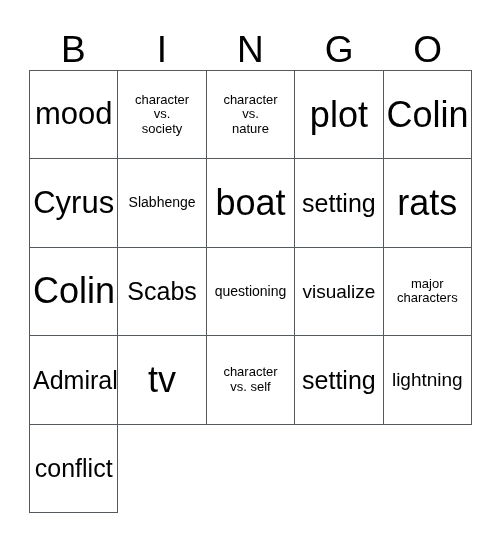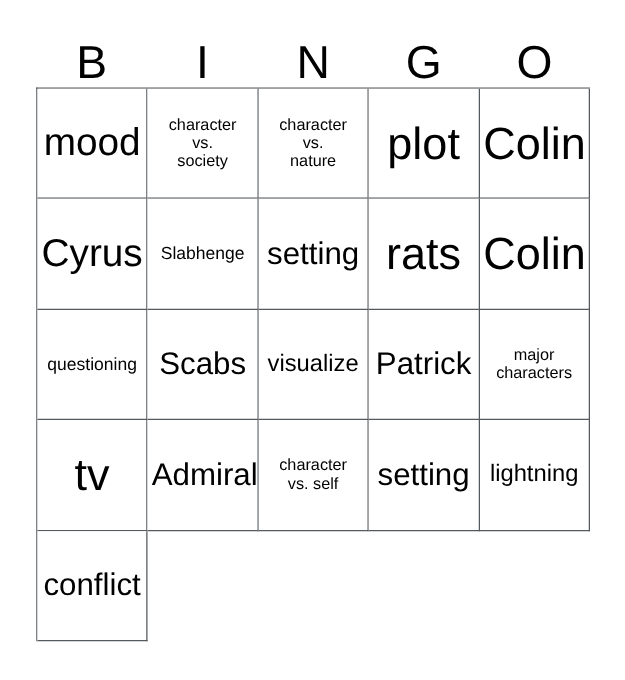--- a/index.html
+++ b/index.html
@@ -123,53 +123,53 @@
     </div>
     <div class="bingo-cell">
       <span class="cell-text sz-xl">Colin</span>
     </div>
     <div class="bingo-cell">
       <span class="cell-text sz-lg">Cyrus</span>
     </div>
     <div class="bingo-cell">
       <span class="cell-text sz-xxs">Slabhenge</span>
     </div>
+    <div class="bingo-cell">
+      <span class="cell-text sz-xl">boat</span>
+    </div>
 
     <div class="bingo-cell">
       <span class="cell-text sz-md">setting</span>
     </div>
     <div class="bingo-cell">
       <span class="cell-text sz-xl">rats</span>
     </div>
     <div class="bingo-cell">
       <span class="cell-text sz-xl">Colin!</span>
     </div>
     <div class="bingo-cell">
-      <span class="cell-text sz-xxs">questioning</span>
+      <span class="cell-text sz-md">Scabs</span>
     </div>
 
     <div class="bingo-cell">
-      <span class="cell-text sz-md">Scabs</span>
+      <span class="cell-text sz-xxs">questioning</span>
     </div>
     <div class="bingo-cell">
       <span class="cell-text sz-sm">visualize</span>
-    </div>
-    <div class="bingo-cell">
-      <span class="cell-text sz-md">Patrick</span>
     </div>
     <div class="bingo-cell">
       <span class="cell-text sz-xs">major
 characters</span>
     </div>
     <div class="bingo-cell">
-      <span class="cell-text sz-xl">tv</span>
+      <span class="cell-text sz-md">Admiral</span>
     </div>
 
     <div class="bingo-cell">
-      <span class="cell-text sz-md">Admiral</span>
+      <span class="cell-text sz-xl">tv</span>
     </div>
     <div class="bingo-cell">
       <span class="cell-text sz-xs">character
 vs. self</span>
     </div>
     <div class="bingo-cell">
       <span class="cell-text sz-md">setting</span>
     </div>
     <div class="bingo-cell">
       <span class="cell-text sz-sm">lightning</span>

